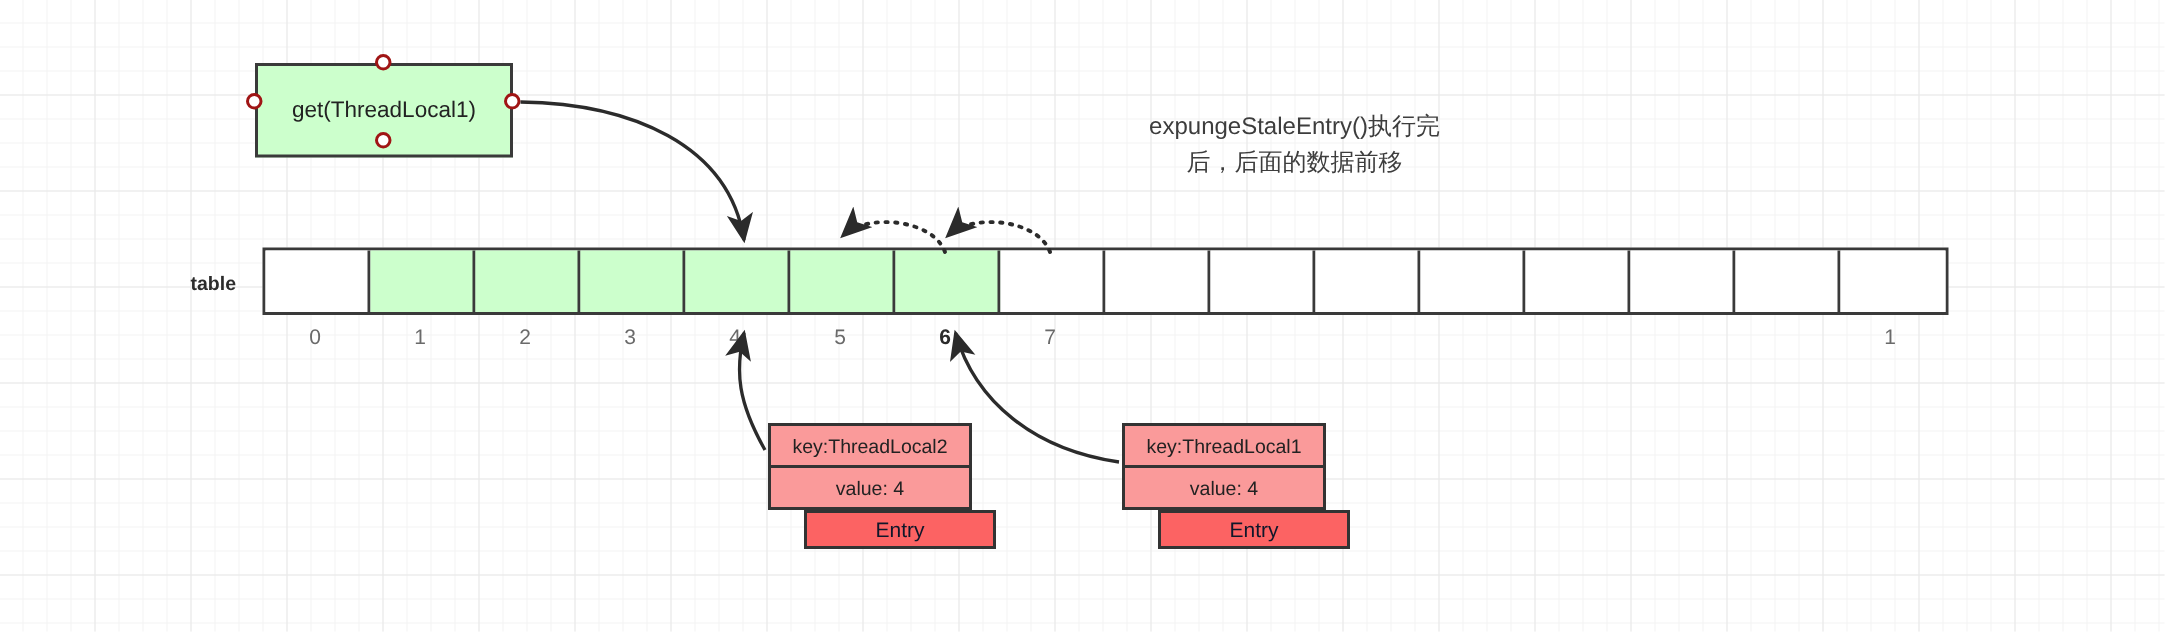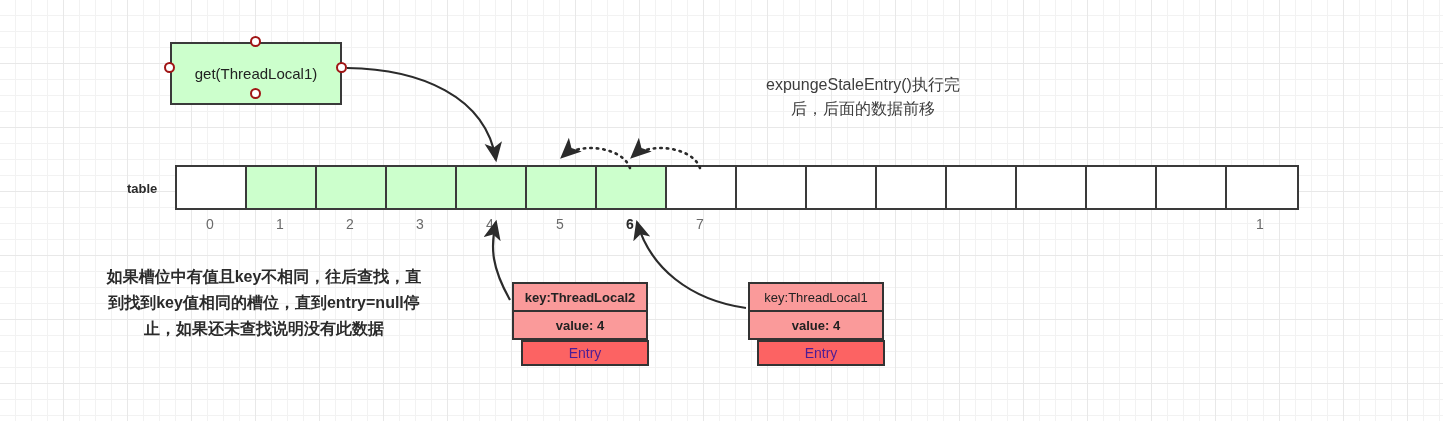--- a/index.html
+++ b/index.html
@@ -137,34 +137,34 @@
     box-sizing: border-box;
     background: #fa9a9a;
     font-size: 13px;
     color: #222222;
     height: 30px;
     display: flex;
     align-items: center;
     justify-content: center;
     margin-bottom: -2px;
   }
-  .entry-kv.b { font-weight: bold; }
+  .entry-kv.b { font-weight: normal; }
   .entry-foot {
     width: 128px;
-    margin-left: 9px;
+    margin-left: 24px;
     margin-top: 2px;
     height: 26px;
     background: #fc6363;
     border: 2px solid #333333;
     box-sizing: border-box;
     display: flex;
     align-items: center;
     justify-content: center;
     font-size: 14px;
-    color: #4c1d95;
+    color: #0f172a;
   }
   #entry-left  { left: 512px; top: 282px; }
   #entry-right { left: 748px; top: 282px; }
 
   #overlay { position: absolute; left: 0; top: 0; pointer-events: none; }
 </style>
 </head>
 <body>
 
 <div id="canvas">
@@ -208,25 +208,20 @@
     <div class="idx" style="left:70px">1</div>
     <div class="idx" style="left:140px">2</div>
     <div class="idx" style="left:210px">3</div>
     <div class="idx" style="left:280px">4</div>
     <div class="idx" style="left:350px">5</div>
     <div class="idx bold" style="left:420px">6</div>
     <div class="idx" style="left:490px">7</div>
     <div class="idx" style="left:1050px">1</div>
   </div>
 
-  <div id="desc">
-    <div>如果槽位中有值且key不相同，往后查找，直</div>
-    <div>到找到key值相同的槽位，直到entry=null停</div>
-    <div>止，如果还未查找说明没有此数据</div>
-  </div>
 
   <div class="entry-box" id="entry-left">
     <div class="entry-kv b">key:ThreadLocal2</div>
     <div class="entry-kv b">value: 4</div>
     <div class="entry-foot">Entry</div>
   </div>
 
   <div class="entry-box" id="entry-right">
     <div class="entry-kv">key:ThreadLocal1</div>
     <div class="entry-kv b">value: 4</div>

